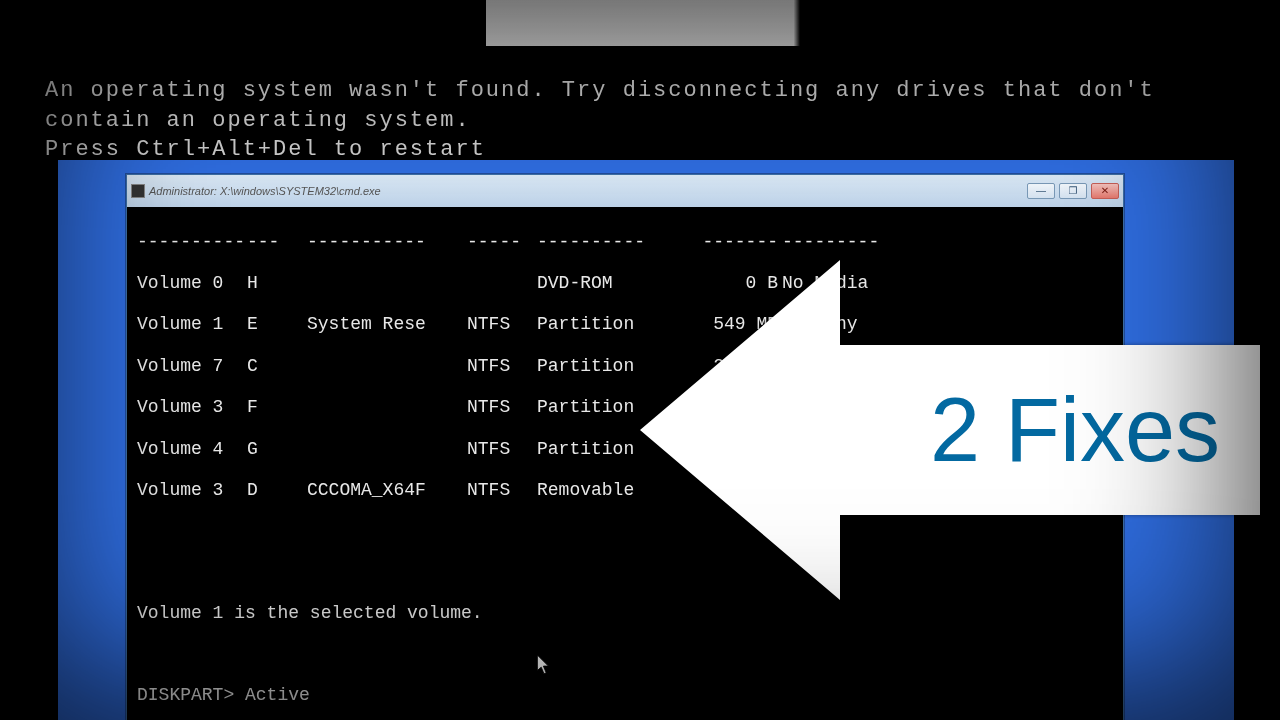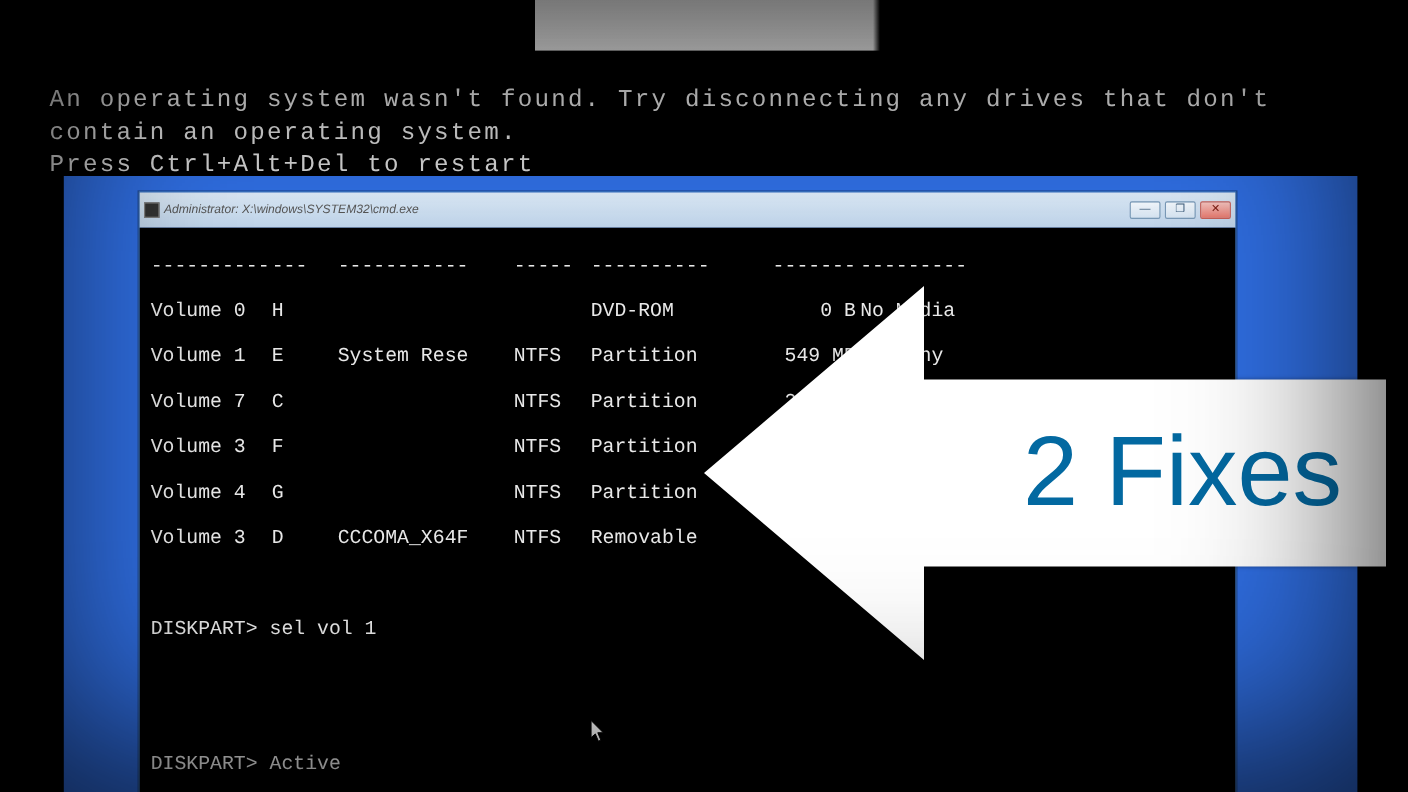--- a/index.html
+++ b/index.html
@@ -142,22 +142,22 @@
     </div>
     <div class="cmd-body">
 <div class="vol-row"><span>----------</span><span>---</span><span>-----------</span><span>-----</span><span>----------</span><span class="num-right">-------</span><span>---------</span></div>
 <div class="vol-row"><span>Volume 0</span><span>H</span><span></span><span></span><span>DVD-ROM</span><span class="num-right">0 B</span><span>No Media</span></div>
 <div class="vol-row"><span>Volume 1</span><span>E</span><span>System Rese</span><span>NTFS</span><span>Partition</span><span class="num-right">549 MB</span><span>Healthy</span></div>
 <div class="vol-row"><span>Volume 7</span><span>C</span><span></span><span>NTFS</span><span>Partition</span><span class="num-right">230 GB</span><span>Healthy</span></div>
 <div class="vol-row"><span>Volume 3</span><span>F</span><span></span><span>NTFS</span><span>Partition</span><span class="num-right">100 GB</span><span>Healthy</span></div>
 <div class="vol-row"><span>Volume 4</span><span>G</span><span></span><span>NTFS</span><span>Partition</span><span class="num-right">600 GB</span><span>Healthy</span></div>
 <div class="vol-row"><span>Volume 3</span><span>D</span><span>CCCOMA_X64F</span><span>NTFS</span><span>Removable</span><span class="num-right">57 GB</span><span>Healthy</span></div>
 <div class="spacer"></div>
-<div>DISKPART&gt; sel vol 1</div>
 <div class="spacer"></div>
+<div>Volume 1 is the selected volume.</div>
 <div class="spacer"></div>
 <div>DISKPART&gt; Active</div>
 
 
 
 
 
 
 
 

